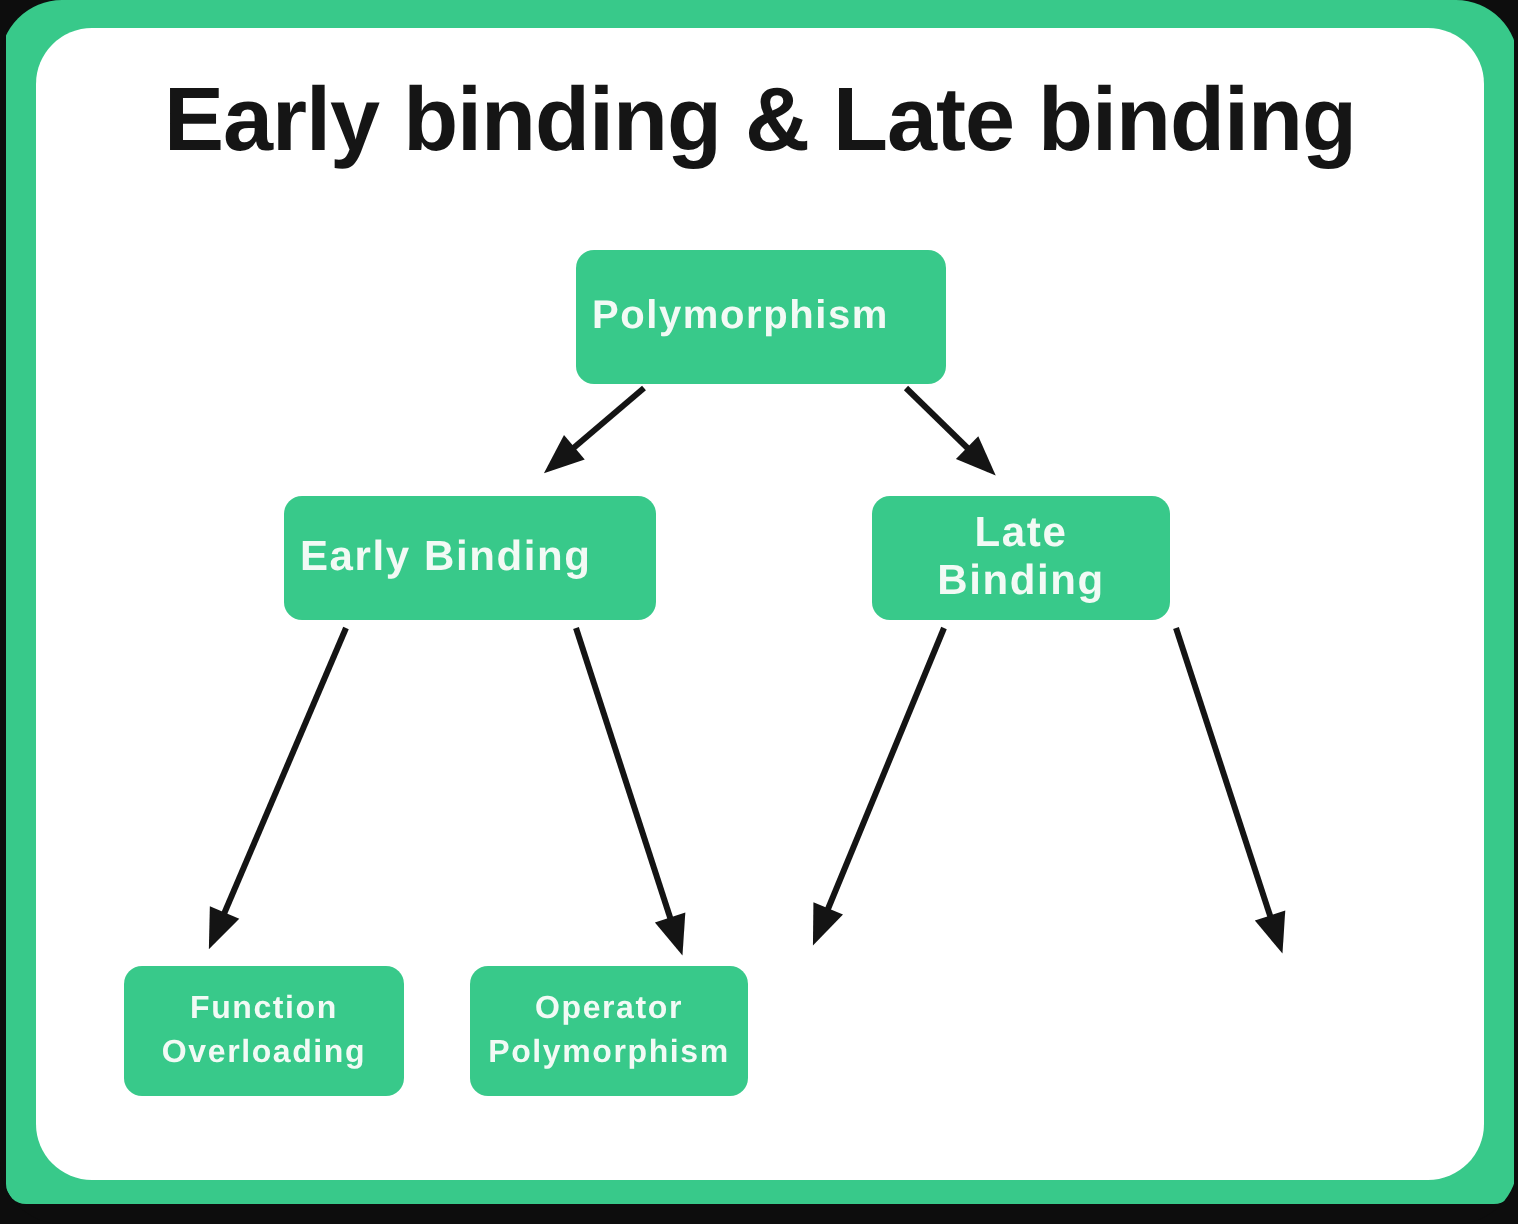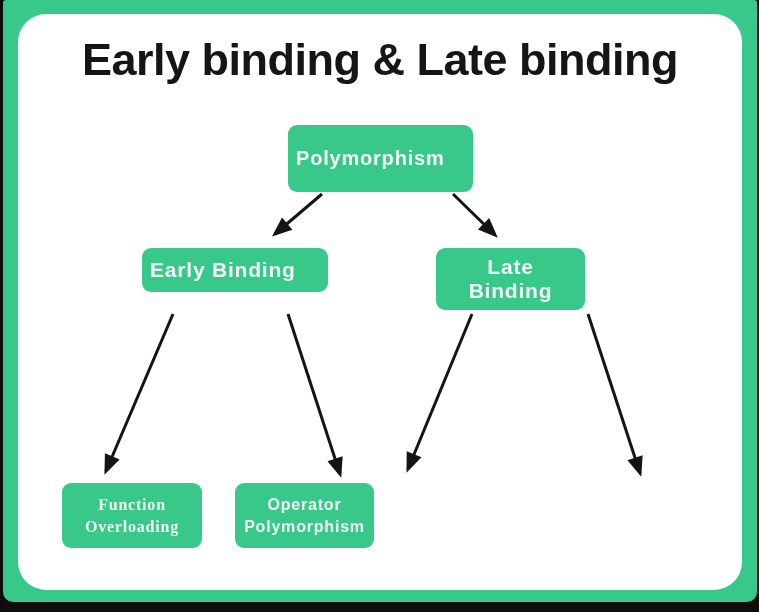--- a/index.html
+++ b/index.html
@@ -7,20 +7,21 @@
     padding: 0;
     background: var(--background, #0d0d0d);
     font-family: "Liberation Sans", sans-serif;
   }
   .stage {
     position: relative;
     width: 759px;
     height: 612px;
     background: var(--background, #0d0d0d);
     overflow: hidden;
+    border-radius: 31px;
   }
   .frame {
     position: absolute;
     left: 3px;
     top: 0;
     width: 754px;
     height: 602px;
     background: var(--frame-green, #38c98a);
     border-radius: 3px 3px 10px 10px;
   }
@@ -62,24 +63,24 @@
     align-items: center;
     justify-content: flex-start;
     text-align: center;
     background: var(--node-green, #38c98a);
     color: var(--node-text, #f2faf5);
     border-radius: 9px;
     font-weight: bold;
     letter-spacing: 0.8px;
   }
   .node-polymorphism       { left: 288px; top: 125px; width: 185px; height: 67px; font-size: 20px; }
-  .node-early-binding      { left: 142px; top: 248px; width: 186px; height: 44px; font-size: 21px; }
+  .node-early-binding      { left: 142px; top: 248px; width: 186px; height: 62px; font-size: 21px; }
   .node-late-binding       { left: 436px; top: 248px; width: 149px; height: 62px; font-size: 21px; }
   .node-leaf               { top: 483px; width: 140px; height: 65px; font-size: 16px; line-height: 22px; }
-  .node-function-overloading { left: 62px; font-family: Liberation Serif, serif; }
+  .node-function-overloading { left: 62px; }
   .node-operator-overloading { left: 235px; width: 139px; }
   .node-function-overriding  { left: 387px; width: 139px; }
   .node-virtual-functions    { left: 561px; }
   .node .label { padding: 0 8px; }
 </style>
 </head>
 <body>
 
 <div class="stage">
 

